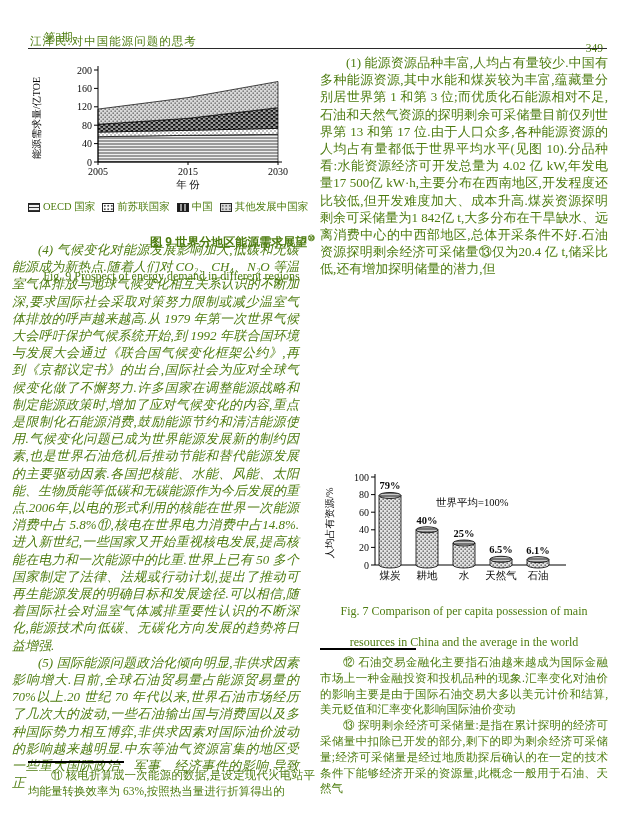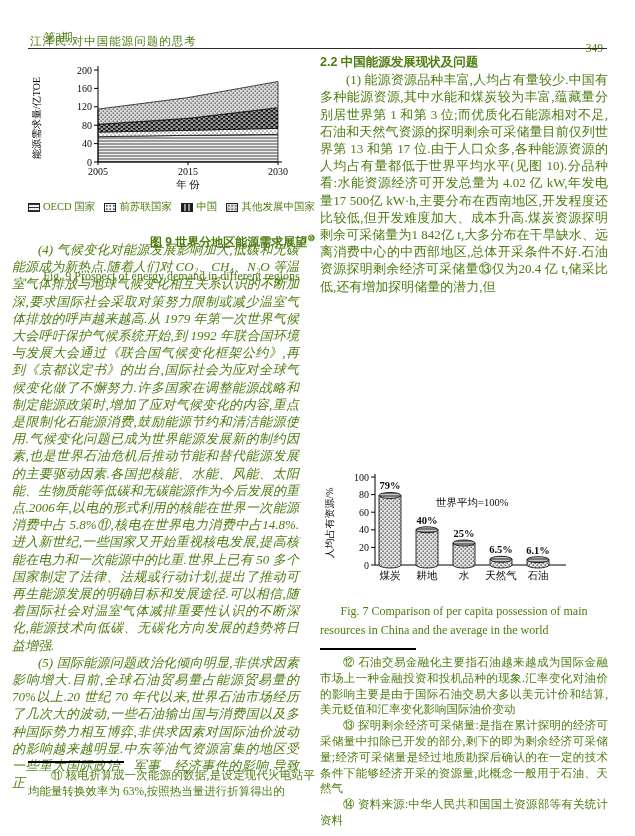--- a/index.html
+++ b/index.html
@@ -16,23 +16,23 @@
   .body-text{font-size:13px;line-height:17.2px;text-align:justify;text-justify:inter-ideograph;}
   .body-text p{margin:0;text-indent:2em;}
   .body-text p.noindent{text-indent:0;}
   .sec-heading{font-family:"Liberation Sans","DejaVu Sans",sans-serif;font-weight:bold;
                font-size:12.5px;margin:1px 0 1px 0;text-indent:0 !important;}
   
   .cap-cn{font-family:Liberation Sans, sans-serif;font-weight:bold;
           font-size:12px;text-align:right;margin-top:19px;}
   .cap-cn sup{font-size:8.5px;}
   .cap-en{font-size:12px;text-align:center;margin-top:18px;}
-  .cap-en2{font-size:12px;text-align:left;margin-top:4px;}
-  
-  .legend{display:flex;justify-content:space-between;gap:7px;margin-top:2px;
+  .cap-en2{font-size:12px;text-align:center;margin-top:16px;}
+  
+  .legend{display:flex;justify-content:flex-start;gap:7px;margin-top:2px;
           font-size:10.5px;white-space:nowrap;}
   .legend-item{display:flex;align-items:center;gap:3px;}
   .sw{display:inline-block;width:12px;height:9px;border:1px solid #222;box-sizing:border-box;}
   .sw-hlines{background:repeating-linear-gradient(180deg,#333 0 1px,#efefef 1px 3px);}
   .sw-dots-light{background-color:#fff;background-image:radial-gradient(circle,#555 0.7px,transparent 0.9px);background-size:3.5px 3.5px;}
   .sw-brick-dark{background:repeating-linear-gradient(90deg,#1c1c1c 0 2px,#9a9a9a 2px 4px);}
   .sw-dots-gray{background-color:#d9d9d9;background-image:radial-gradient(circle,#777 0.9px,transparent 1.1px);background-size:3.5px 3.5px;}
   
   .fnrule{width:96px;border-top:2px solid #000;margin:0 0 5px 0;}
   .fn{font-size:11.5px;line-height:15.8px;text-align:justify;}
@@ -127,21 +127,20 @@
     <p>(4) 气候变化对能源发展影响加大,低碳和无碳能源成为新热点.随着人们对 CO₂、CH₄、N₂O 等温室气体排放与地球气候变化相互关系认识的不断加深,要求国际社会采取对策努力限制或减少温室气体排放的呼声越来越高.从 1979 年第一次世界气候大会呼吁保护气候系统开始,到 1992 年联合国环境与发展大会通过《联合国气候变化框架公约》,再到《京都议定书》的出台,国际社会为应对全球气候变化做了不懈努力.许多国家在调整能源战略和制定能源政策时,增加了应对气候变化的内容,重点是限制化石能源消费,鼓励能源节约和清洁能源使用.气候变化问题已成为世界能源发展新的制约因素,也是世界石油危机后推动节能和替代能源发展的主要驱动因素.各国把核能、水能、风能、太阳能、生物质能等低碳和无碳能源作为今后发展的重点.2006年,以电的形式利用的核能在世界一次能源消费中占 5.8%⑪,核电在世界电力消费中占14.8%.进入新世纪,一些国家又开始重视核电发展,提高核能在电力和一次能源中的比重.世界上已有 50 多个国家制定了法律、法规或行动计划,提出了推动可再生能源发展的明确目标和发展途径.可以相信,随着国际社会对温室气体减排重要性认识的不断深化,能源技术向低碳、无碳化方向发展的趋势将日益增强.</p>
     <p>(5) 国际能源问题政治化倾向明显,非供求因素影响增大.目前,全球石油贸易量占能源贸易量的70%以上.20 世纪 70 年代以来,世界石油市场经历了几次大的波动,一些石油输出国与消费国以及多种国际势力相互博弈,非供求因素对国际油价波动的影响越来越明显.中东等油气资源富集的地区受一些重大国际政治、军事、经济事件的影响,导致正</p>
   </div>
 
   <div class="blk fn" style="left:28px;top:761px;width:287px;">
     <div class="fnrule"></div>
     <p>⑪ 核电折算成一次能源的数据,是设定现代火电站平均能量转换效率为 63%,按照热当量进行折算得出的</p>
   </div>
 
   <div class="blk body-text" style="left:320px;top:54px;width:288px;">
-    <p class="sec-heading">2.2  中国能源发展现状及问题</p>
     <p>(1) 能源资源品种丰富,人均占有量较少.中国有多种能源资源,其中水能和煤炭较为丰富,蕴藏量分别居世界第 1 和第 3 位;而优质化石能源相对不足,石油和天然气资源的探明剩余可采储量目前仅列世界第 13 和第 17 位.由于人口众多,各种能源资源的人均占有量都低于世界平均水平(见图 10).分品种看:水能资源经济可开发总量为 4.02 亿 kW,年发电量17 500亿 kW·h,主要分布在西南地区,开发程度还比较低,但开发难度加大、成本升高.煤炭资源探明剩余可采储量为1 842亿 t,大多分布在干旱缺水、远离消费中心的中西部地区,总体开采条件不好.石油资源探明剩余经济可采储量⑬仅为20.4 亿 t,储采比低,还有增加探明储量的潜力,但</p>
   </div>
 
   <div class="blk" style="left:320px;top:468px;width:288px;">
     <svg id="fig10-svg" width="288" height="114">
       <defs>
         <pattern id="pat2-dots" width="4" height="4" patternUnits="userSpaceOnUse">
           <rect width="4" height="4" fill="#e3e3e3"></rect>
           <circle cx="1.2" cy="1.2" r="0.85" fill="#6e6e6e"></circle>
           <circle cx="3.2" cy="3.2" r="0.85" fill="#6e6e6e"></circle>
@@ -189,16 +188,15 @@
         <text x="13" y="55" font-size="10" text-anchor="middle" transform="rotate(-90 13 55)">人均占有资源/%</text>
       </svg>
     <div class="cap-en">Fig. 7   Comparison of per capita possession of main</div>
     <div class="cap-en2">resources in China and the average in the world</div>
   </div>
 
   <div class="blk fn" style="left:320px;top:648px;width:288px;">
     <div class="fnrule"></div>
     <p>⑫ 石油交易金融化主要指石油越来越成为国际金融市场上一种金融投资和投机品种的现象.汇率变化对油价的影响主要是由于国际石油交易大多以美元计价和结算,美元贬值和汇率变化影响国际油价变动</p>
     <p>⑬ 探明剩余经济可采储量:是指在累计探明的经济可采储量中扣除已开发的部分,剩下的即为剩余经济可采储量;经济可采储量是经过地质勘探后确认的在一定的技术条件下能够经济开采的资源量,此概念一般用于石油、天然气</p>
-    <p>⑭ 资料来源:中华人民共和国国土资源部等有关统计资料</p>
   </div>
 
 </div>
 
 </body></html>

